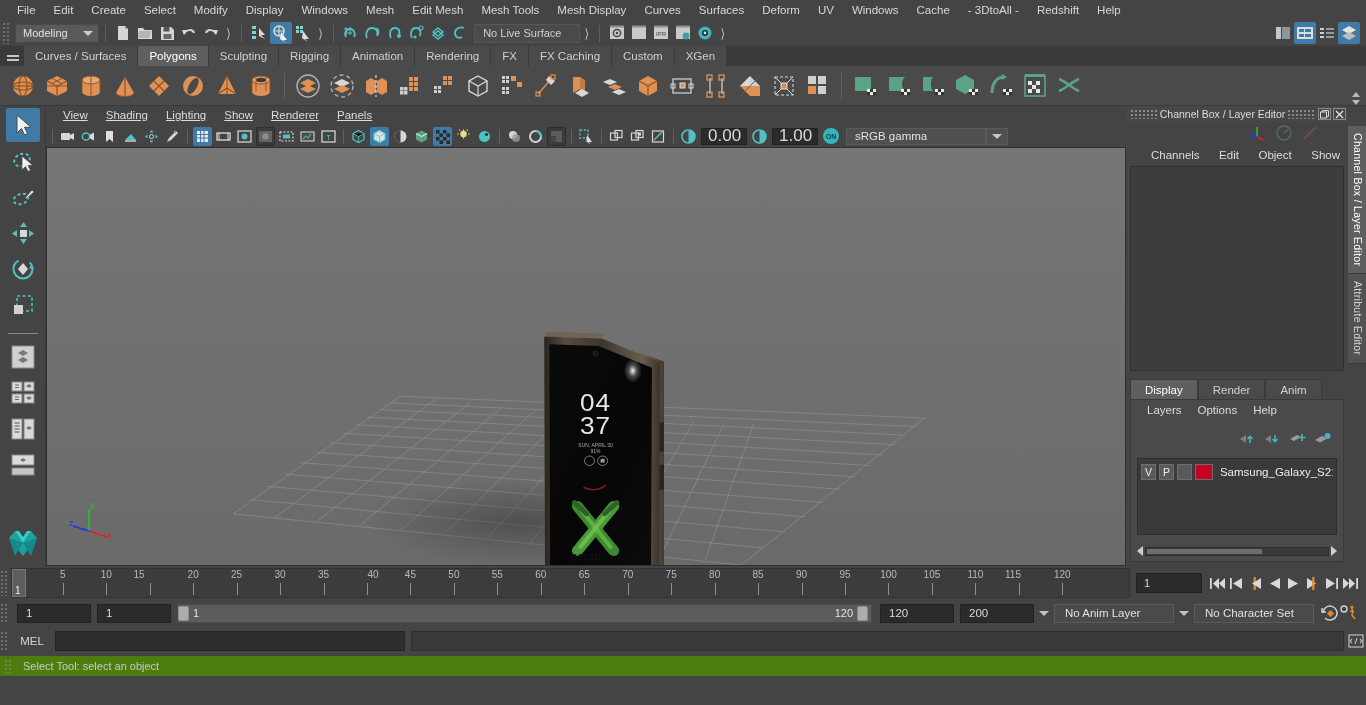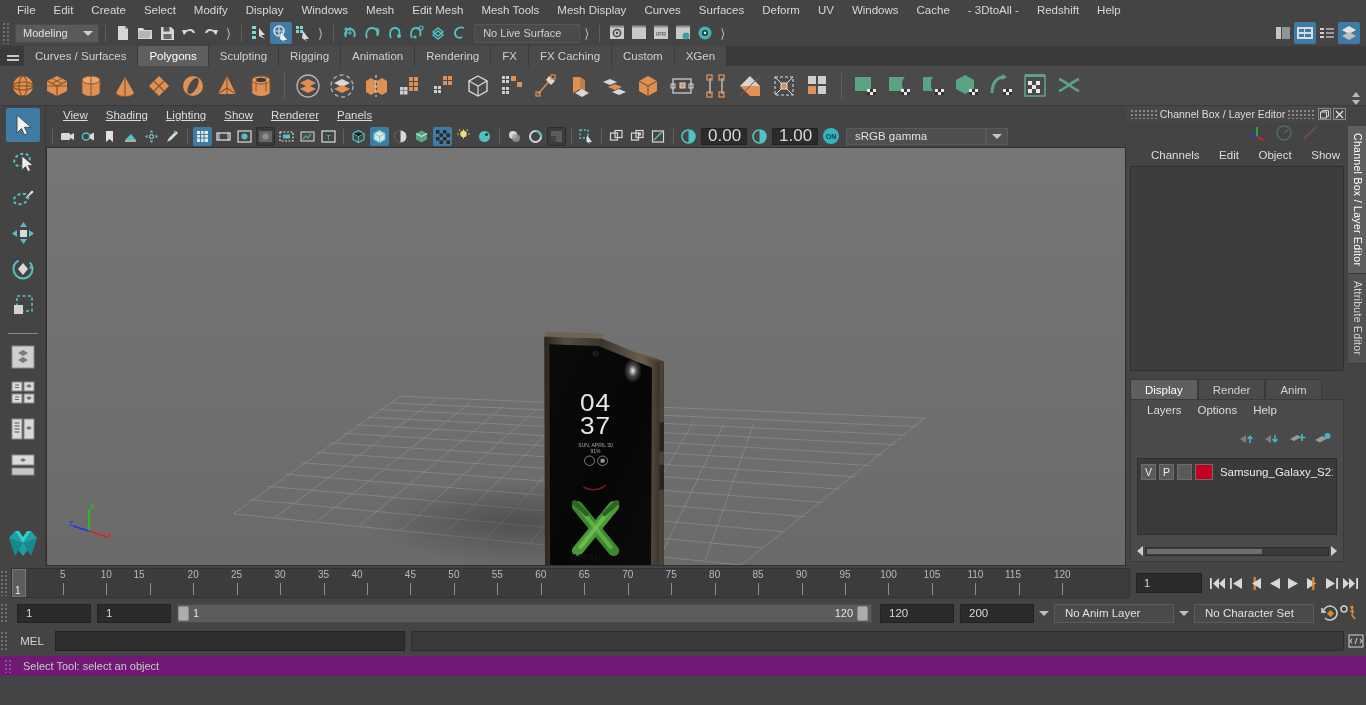--- a/index.html
+++ b/index.html
@@ -197,21 +197,21 @@
     display:flex;align-items:center;padding:0 10px;
   }
 
   
   .melrow{ height:30px; display:flex; align-items:center; background:#444; }
   .mellabel{ width:46px; text-align:center; font-size:11.5px; color:#d5d5d5; }
   .melinput{ width:350px;height:20px;background:#2e2e2e;border:1px solid #242424;}
   .melout{ flex:1;height:20px;background:#3a3a3a;border:1px solid #2e2e2e;margin-left:6px;margin-right:2px;}
   .melicon{ width:20px;height:20px;display:flex;align-items:center;justify-content:center;}
 
-  .statusbar{ height:20px; display:flex; align-items:center; background:#701a75; padding-left:4px;
+  .statusbar{ height:20px; display:flex; align-items:center; background:#4d7c0f; padding-left:4px;
               font-size:11px; color:#c9c9c9; }
   .statusbar .gripdots{ height:14px; margin-right:10px;}
 </style>
 </head>
 <body>
 
 <div id="app">
 
   <div class="menubar">
     <span class="mi">File</span>
@@ -1291,21 +1291,21 @@
           <div class="ticklabel" style="left: 127px;">15</div>
           <div class="tick" style="left: 181.142px;"></div>
           <div class="ticklabel" style="left: 181.142px;">20</div>
           <div class="tick" style="left: 224.6px;"></div>
           <div class="ticklabel" style="left: 224.6px;">25</div>
           <div class="tick" style="left: 268.058px;"></div>
           <div class="ticklabel" style="left: 268.058px;">30</div>
           <div class="tick" style="left: 311.517px;"></div>
           <div class="ticklabel" style="left: 311.517px;">35</div>
           <div class="tick" style="left: 354.975px;"></div>
-          <div class="ticklabel" style="left: 345px;">40</div>
+          <div class="ticklabel" style="left: 361px;">40</div>
           <div class="tick" style="left: 398.433px;"></div>
           <div class="ticklabel" style="left: 398.433px;">45</div>
           <div class="tick" style="left: 441.892px;"></div>
           <div class="ticklabel" style="left: 441.892px;">50</div>
           <div class="tick" style="left: 485.35px;"></div>
           <div class="ticklabel" style="left: 485.35px;">55</div>
           <div class="tick" style="left: 528.808px;"></div>
           <div class="ticklabel" style="left: 528.808px;">60</div>
           <div class="tick" style="left: 572.267px;"></div>
           <div class="ticklabel" style="left: 572.267px;">65</div>

